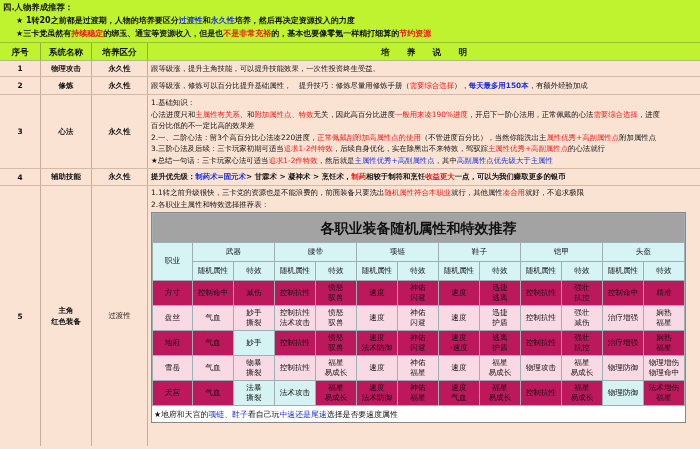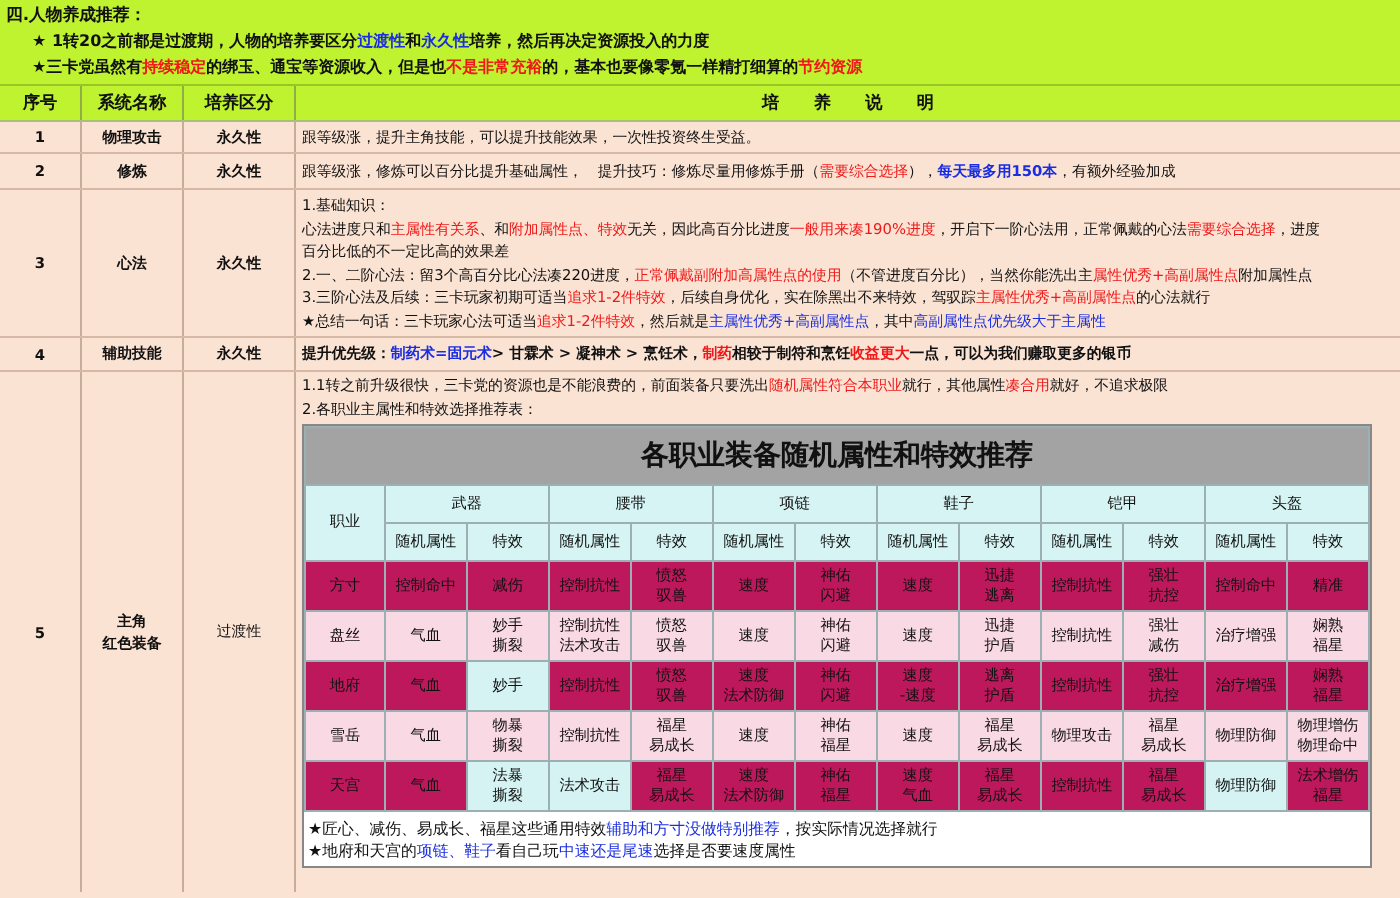--- a/index.html
+++ b/index.html
@@ -242,18 +242,17 @@
               <td style="white-space: pre-line;">控制抗性</td>
               <td style="white-space: pre-line;">福星
 易成长</td>
               <td class="cy" style="white-space: pre-line;">物理防御</td>
               <td style="white-space: pre-line;">法术增伤
 福星</td>
             </tr>
           </tbody>
       </table>
       <div class="foot">
-        <p><span>★匠心、减伤、易成长、福星这些通用特效</span><span class="blue">辅助和方寸没做特别推荐</span><span>，按实际情况选择就行</span></p>
         <p><span>★地府和天宫的</span><span class="blue">项链、鞋子</span><span>看自己玩</span><span class="blue">中速还是尾速</span><span>选择是否要速度属性</span></p>
       </div>
     </div>
   </div>
 </div>
 
 </body></html>

